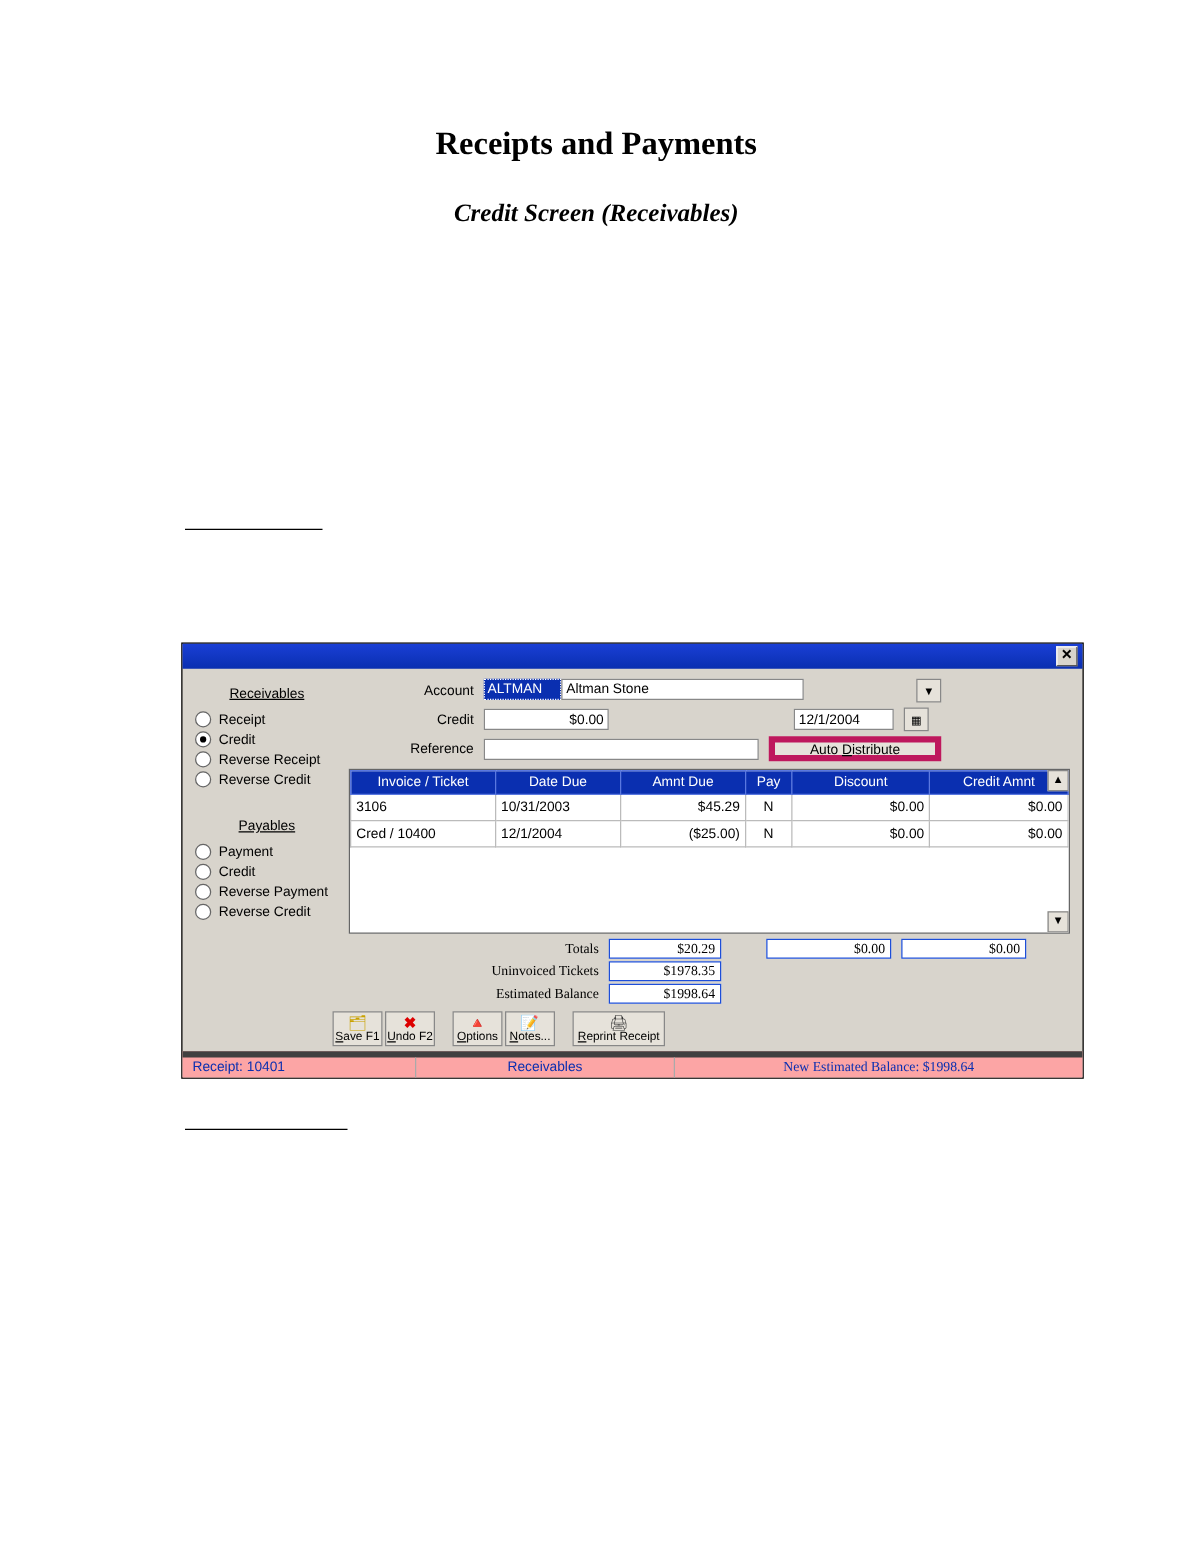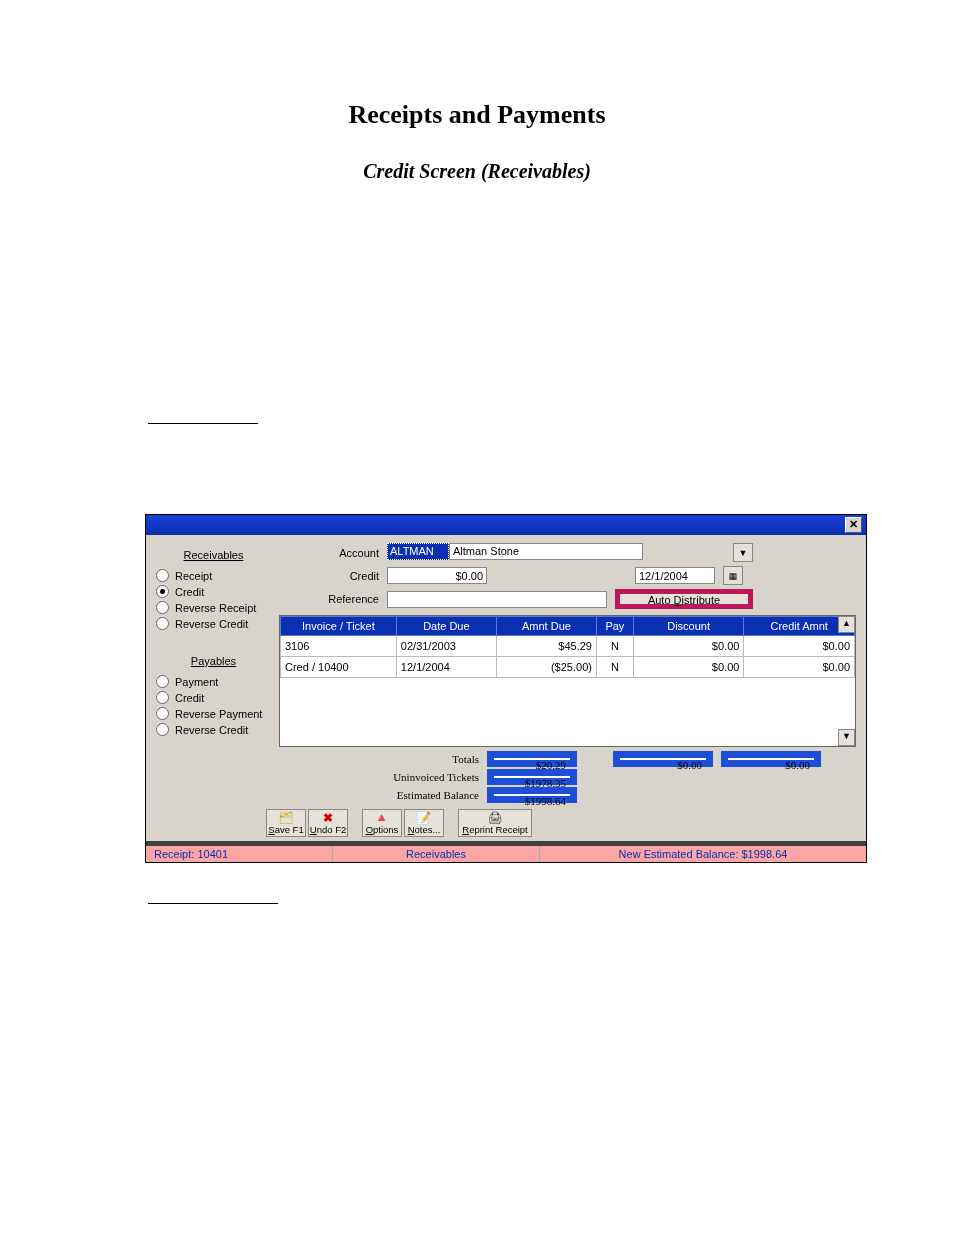--- a/index.html
+++ b/index.html
@@ -220,21 +220,21 @@
     display: grid;
     grid-template-columns: 200px 90px 20px 100px 100px;
     gap: 0 8px;
     align-items: center;
     margin: 2px 0;
     font-family: Liberation Serif, serif;
   }
   .totals-row .lbl2 { text-align: right; }
   .ro {
     height: 16px;
-    border: 7px solid #1d4ed8;
+    border: 1px solid #1d4ed8;
     background: #fff;
     text-align: right;
     padding: 0 4px;
     box-sizing: border-box;
     line-height: 14px;
   }
 
   
   .toolbar {
     display: flex;
@@ -273,21 +273,21 @@
   }
   .status .cell {
     border-right: 1px solid #aaa;
     padding: 2px 8px;
     color: #0a2fb0;
     font-size: 11px;
   }
   .status .cell:last-child { border-right: none; }
   .status .c1 { width: 170px; }
   .status .c2 { width: 190px; text-align: center; }
-  .status .c3 { flex: 1; text-align: center; }
+  .status .c3 { flex: 1; text-align: center; font-family: Liberation Serif, serif; }
 </style>
 </head>
 <body>
 
 <div class="page">
   <h1 class="page-title">Receipts and Payments</h1>
   <h2 class="page-subtitle">Credit Screen (Receivables)</h2>
 
   <div class="hr-spacer-top"></div>
   <hr class="hr-short">
@@ -382,21 +382,21 @@
                 <th>Date Due</th>
                 <th>Amnt Due</th>
                 <th>Pay</th>
                 <th>Discount</th>
                 <th>Credit Amnt</th>
               </tr>
             </thead>
             <tbody>
               <tr>
                 <td>3106</td>
-                <td>02/31/2003</td>
+                <td>10/31/2003</td>
                 <td class="r">$45.29</td>
                 <td class="c">N</td>
                 <td class="r">$0.00</td>
                 <td class="r">$0.00</td>
               </tr>
               <tr>
                 <td>Cred / 10400</td>
                 <td>12/1/2004</td>
                 <td class="r">($25.00)</td>
                 <td class="c">N</td>

